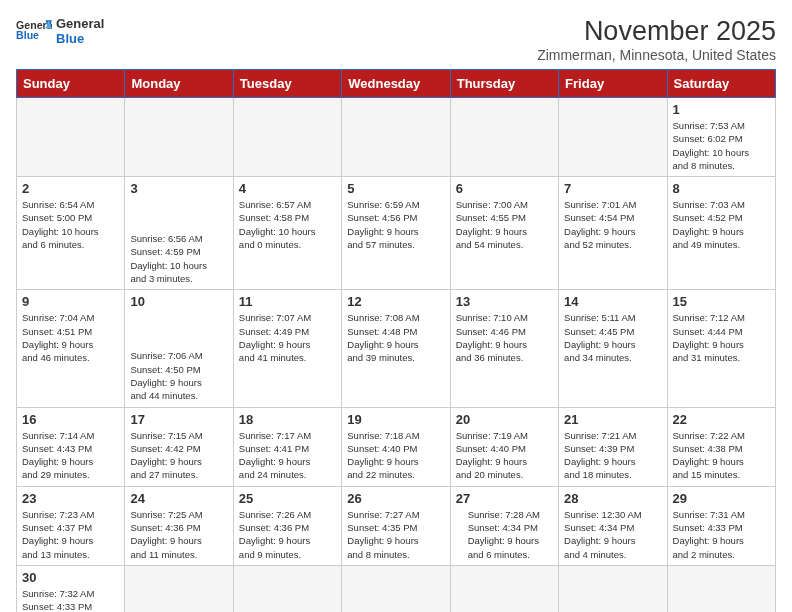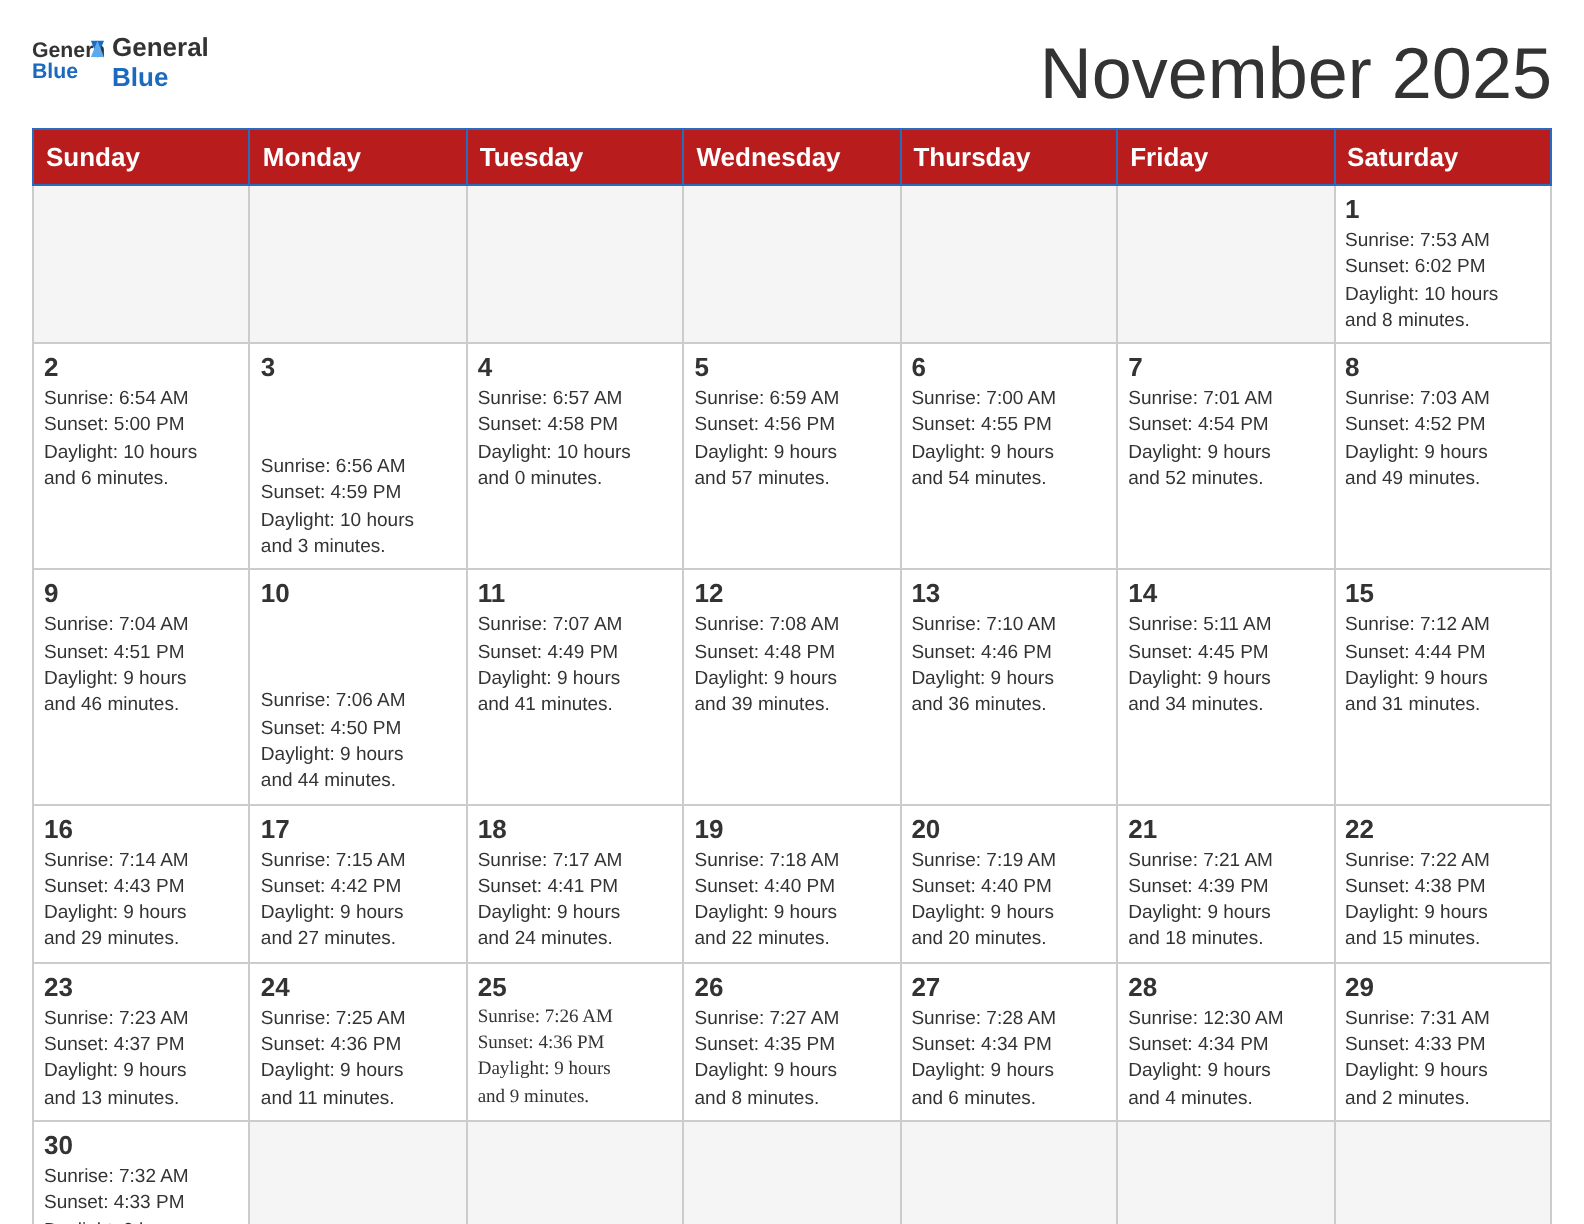--- a/index.html
+++ b/index.html
@@ -22,21 +22,21 @@
       gap: 4px;
     }
     .logo-icon {
       width: 36px;
       height: 28px;
     }
     .title-block {
       text-align: right;
     }
     .title-block h1 {
-      font-size: 36px;
+      font-size: 27px;
       font-weight: normal;
       color: #333;
     }
     .title-block h2 {
       font-size: 14px;
       font-weight: normal;
       color: #555;
     }
     .calendar {
       width: 100%;
@@ -95,20 +95,21 @@
       <polygon points="36,4 44,4 40,14" fill="#1a6abf"></polygon>
       <polygon points="40,14 44,4 48,14" fill="#5aabee" transform="translate(-4,0)"></polygon>
     </svg>
     <div>
       <div style="font-size:13px;font-weight:bold;color:#333;">General</div>
       <div style="font-size:13px;font-weight:bold;color:#1a6abf;">Blue</div>
     </div>
   </div>
   <div class="title-block">
     <h1>November 2025</h1>
+    <h2>Zimmerman, Minnesota, United States</h2>
   </div>
 </div>
 
 <table class="calendar">
   <thead>
     <tr>
     <th>Sunday</th>
         <th>Monday</th>
         <th>Tuesday</th>
         <th>Wednesday</th>
@@ -296,35 +297,35 @@
         </td>
         <td>
           <span class="day-number">24</span>
           <div class="day-info" style="white-space: pre-line;">Sunrise: 7:25 AM
 Sunset: 4:36 PM
 Daylight: 9 hours
 and 11 minutes.</div>
         </td>
         <td>
           <span class="day-number">25</span>
-          <div class="day-info" style="white-space: pre-line; font-family: Liberation Serif, serif;">Sunrise: 7:26 AM
+          <div class="day-info" style="white-space: pre-line;">Sunrise: 7:26 AM
 Sunset: 4:36 PM
 Daylight: 9 hours
 and 9 minutes.</div>
         </td>
         <td>
           <span class="day-number">26</span>
           <div class="day-info" style="white-space: pre-line;">Sunrise: 7:27 AM
 Sunset: 4:35 PM
 Daylight: 9 hours
 and 8 minutes.</div>
         </td>
         <td>
           <span class="day-number">27</span>
-          <div class="day-info" style="white-space: pre-line;">Sunrise: 7:28 AM
+          <div class="day-info" style="white-space: pre-line; margin-left: 12px;">Sunrise: 7:28 AM
 Sunset: 4:34 PM
 Daylight: 9 hours
 and 6 minutes.</div>
         </td>
         <td>
           <span class="day-number">28</span>
           <div class="day-info" style="white-space: pre-line;">Sunrise: 12:30 AM
 Sunset: 4:34 PM
 Daylight: 9 hours
 and 4 minutes.</div>

